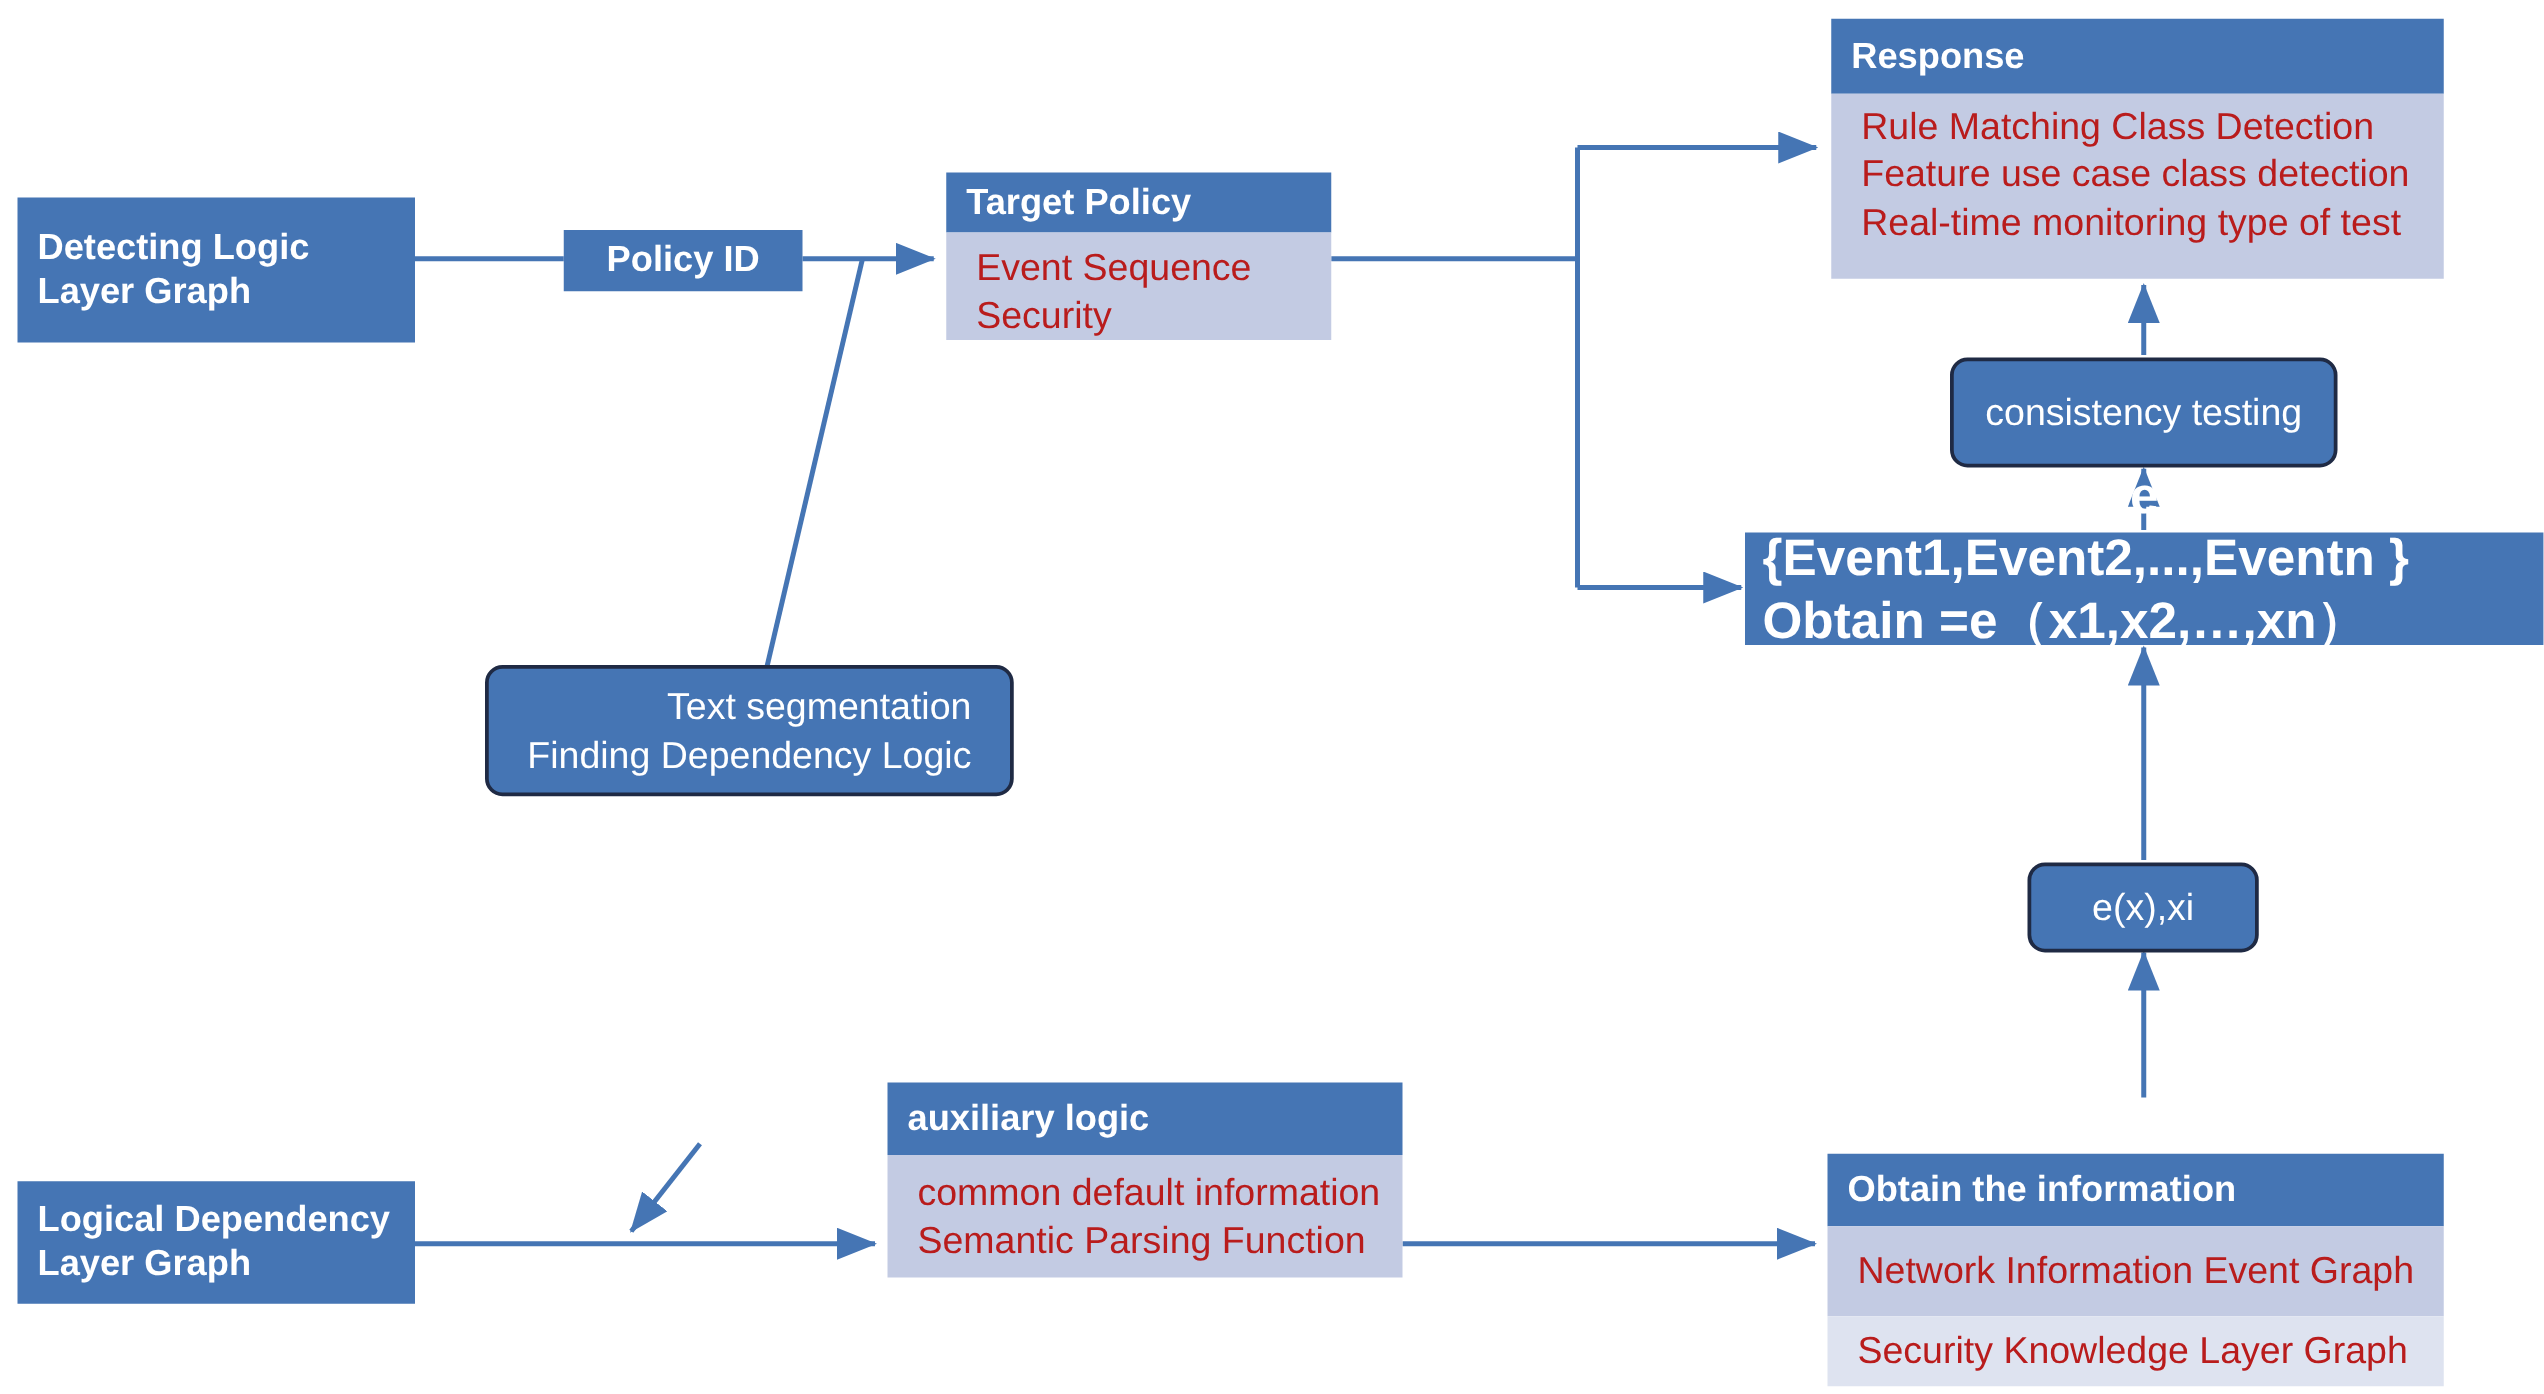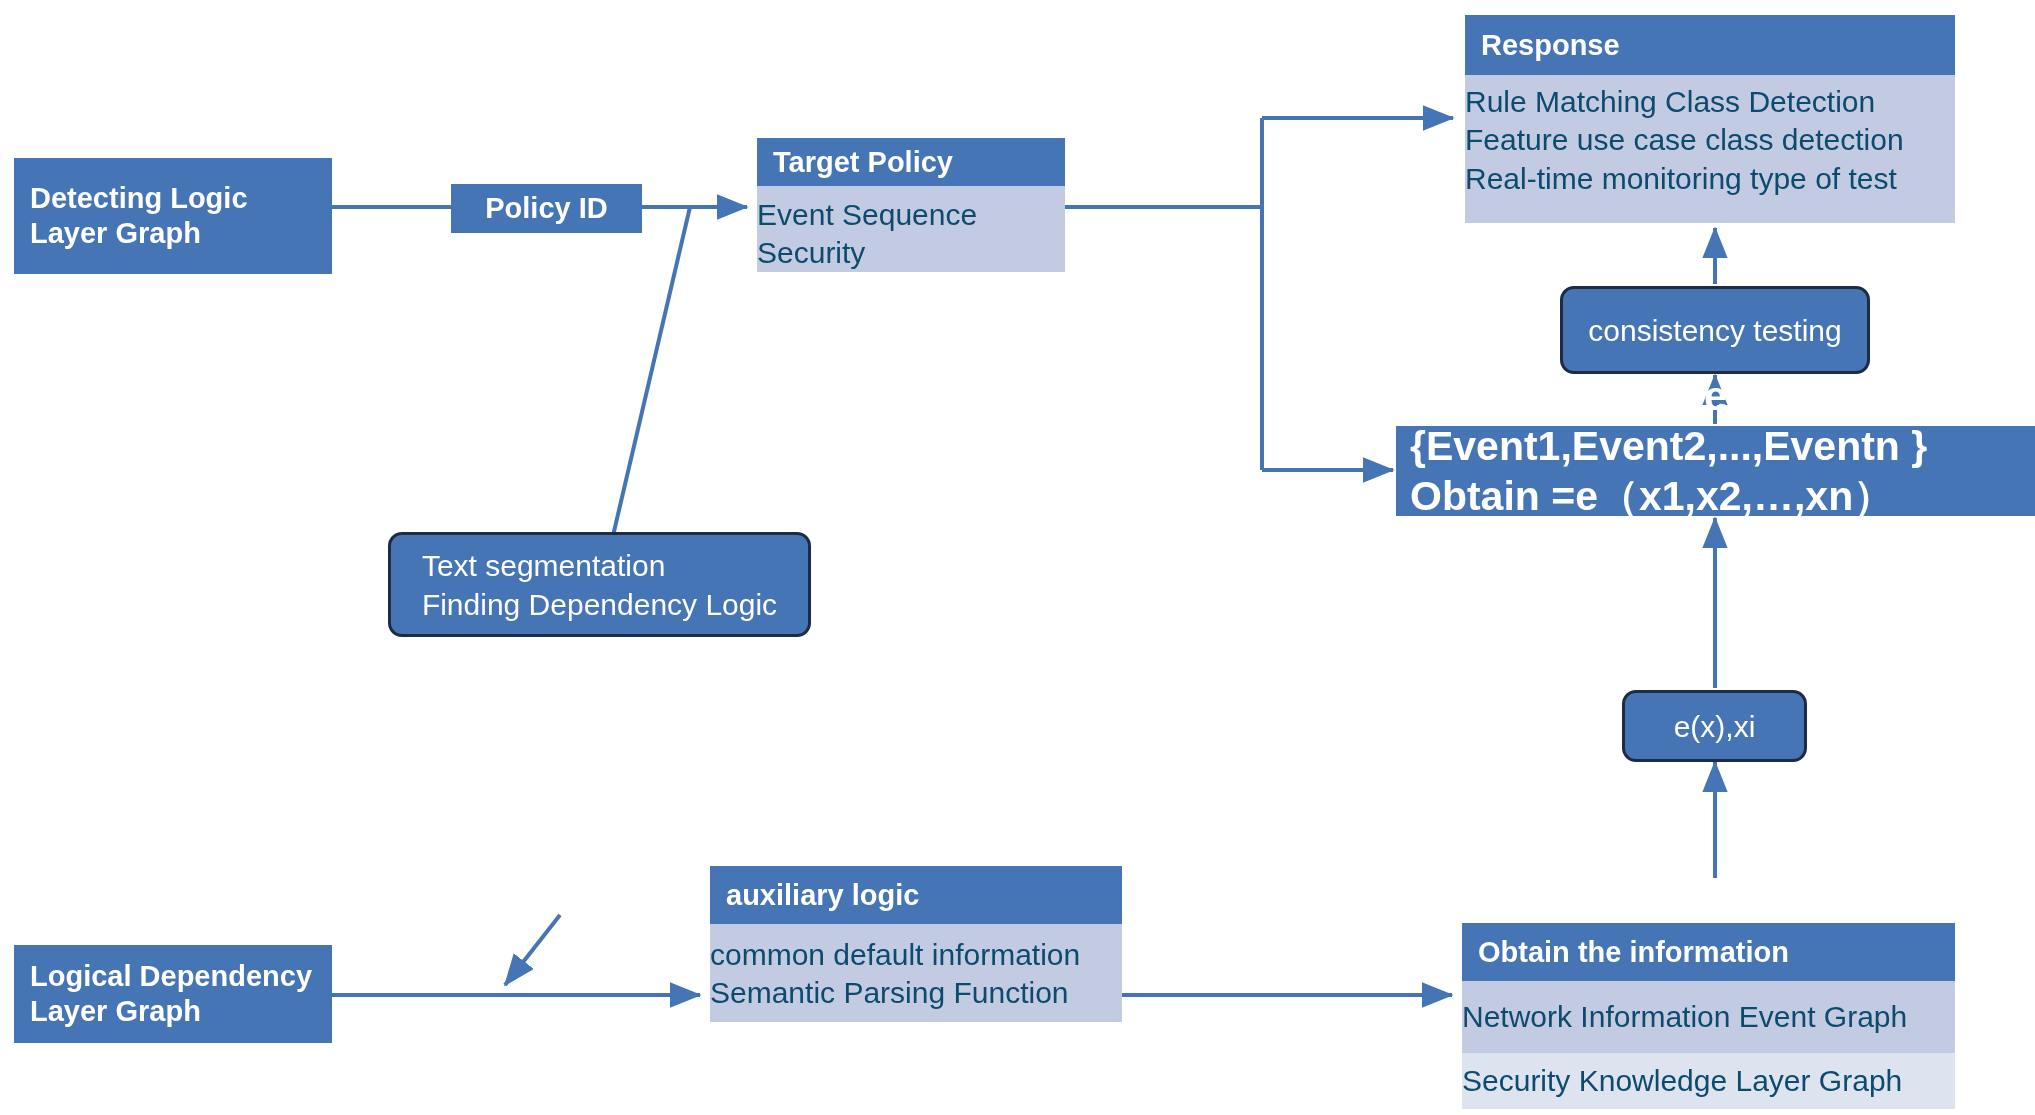--- a/index.html
+++ b/index.html
@@ -46,44 +46,44 @@
     background: #4575B4;
     color: #ffffff;
     font-weight: bold;
     display: flex;
     align-items: center;
     padding: 0 16px;
     box-sizing: border-box;
   }
   .bdy {
     background: #C3CBE3;
-    color: #0c4a6e;
+    color: #b91c1c;
     display: flex;
     align-items: flex-start;
-    padding: 10px 16px 0 0;
+    padding: 10px 16px 0 24px;
     box-sizing: border-box;
     line-height: 1.28;
   }
   .bdy .txt { white-space: pre-line; }
   .bdy.light {
     background: #DEE3F0;
     align-items: center;
     padding-top: 0;
   }
 
   
   .rounded {
     background: #4575B4;
     border: 3px solid #1F2A44;
     border-radius: 14px;
     color: #ffffff;
     display: flex;
     align-items: center;
     justify-content: center;
-    text-align: left;
+    text-align: right;
     box-sizing: border-box;
     line-height: 1.3;
   }
   .rounded .txt { white-space: pre-line; }
   .fs-29 { font-size: 29px; }
   .fs-30 { font-size: 30px; }
   .fs-31 { font-size: 41px; }
 </style>
 </head>
 <body>

